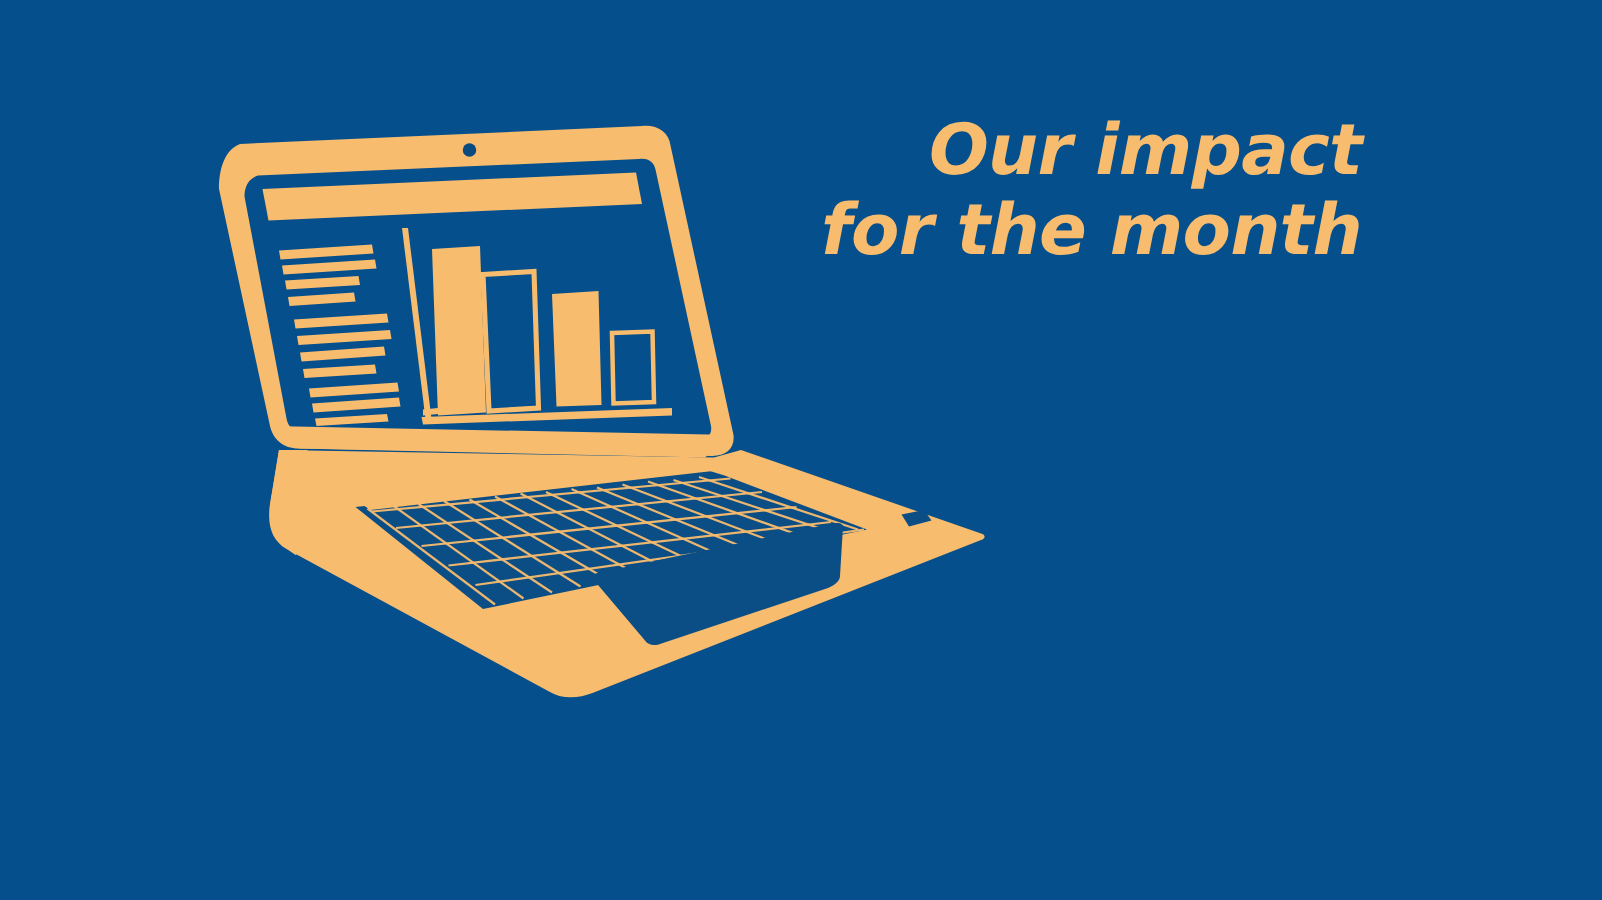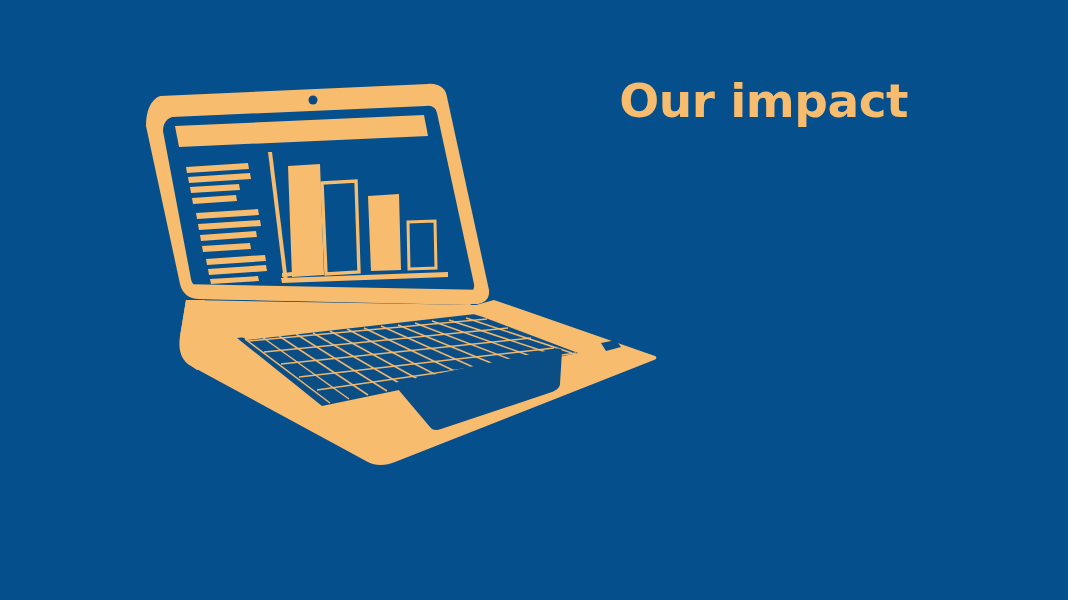--- a/index.html
+++ b/index.html
@@ -8,20 +8,21 @@
     padding: 0;
     background: #0a4e87;
   }
   #canvas {
     position: relative;
     width: 1068px;
     height: 600px;
     background: #054f8c;
     overflow: hidden;
     font-family: "DejaVu Sans", "Liberation Sans", sans-serif;
+    font-style: italic;
   }
   #illustration {
     position: absolute;
     left: 0;
     top: 0;
     width: 1068px;
     height: 600px;
   }
   #headline {
     position: absolute;
@@ -163,15 +164,16 @@
              C 436,431 432,430 430,427
              L 397,388
              C 395,385 395,383 398,382 Z" fill="#0b4d85"></path>
 
     <path d="M 601,343 L 616,340 L 621,347 L 606,351 Z" fill="#0b4d85"></path>
 
   </svg>
 
   <div id="headline">
     <span class="line">Our impact</span>
+    <span class="line">for the month</span>
   </div>
 
 </div>
 
 </body></html>

